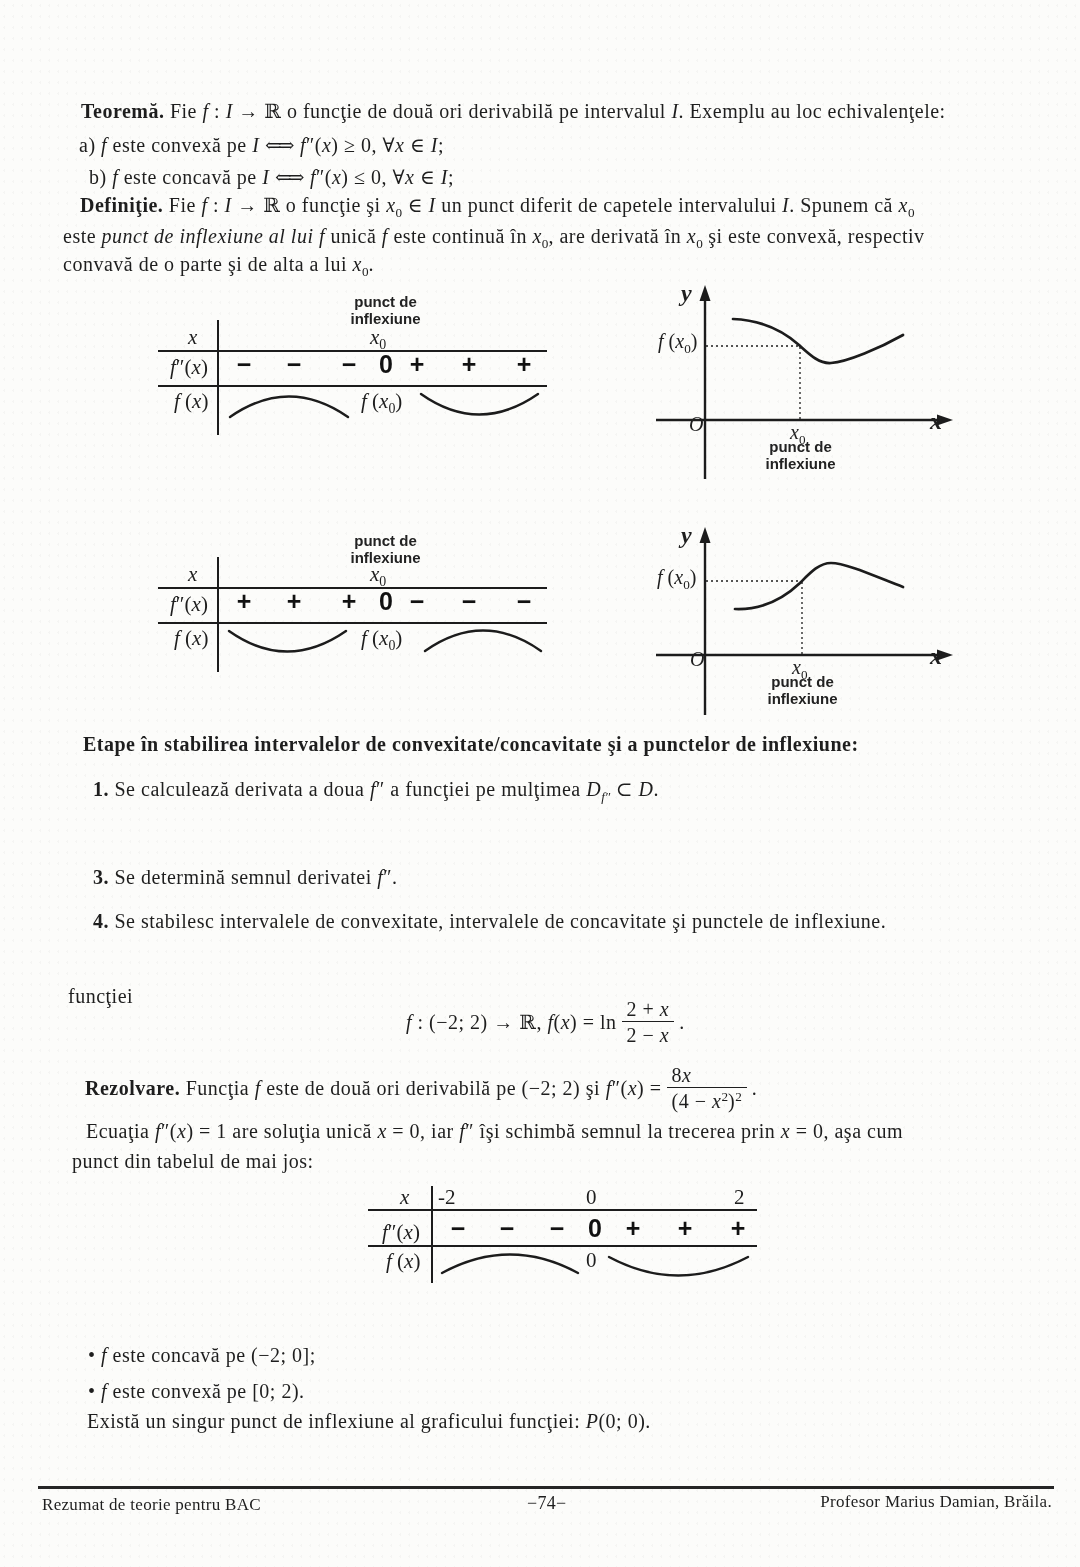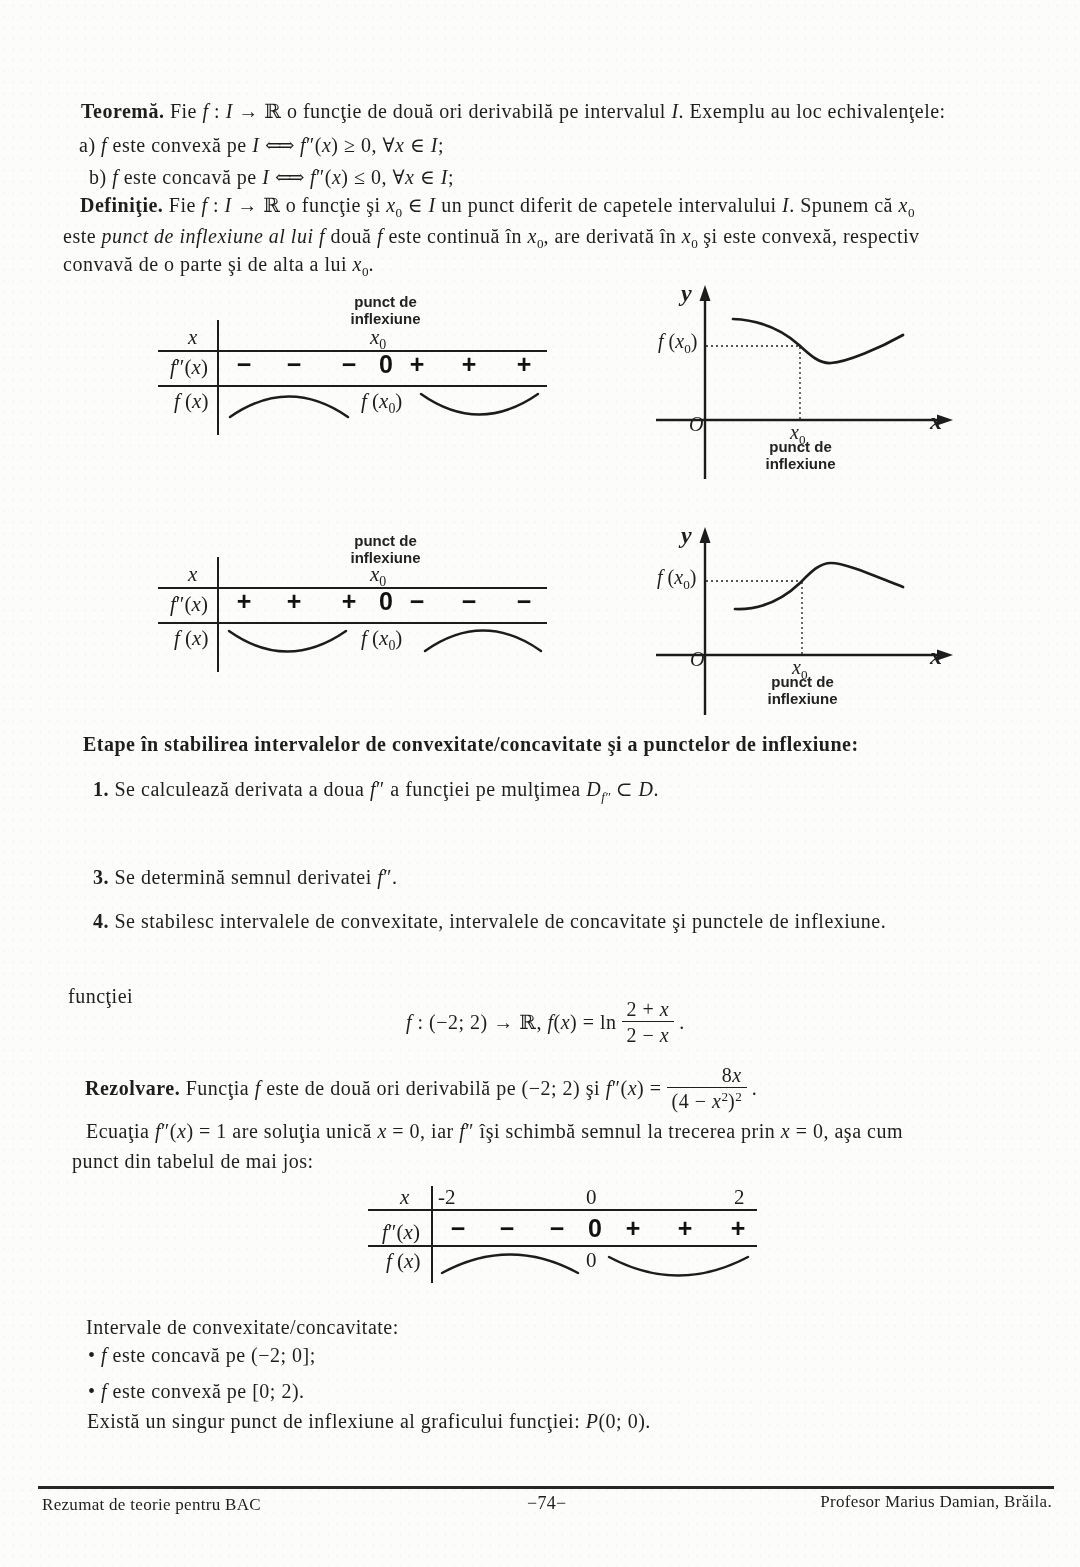--- a/index.html
+++ b/index.html
@@ -10,21 +10,21 @@
     background-size:9px 11px;
     font-family:"Liberation Serif","DejaVu Serif","DejaVu Sans",serif;
     color:#1e1e1e;overflow:hidden;
   }
   .ln{position:absolute;font-size:20px;white-space:nowrap;letter-spacing:0.5px;}
   .it{font-style:italic;}
   .bd{font-weight:700;}
   .sub{font-size:66%;vertical-align:-5px;letter-spacing:0;}
   .sup{font-size:66%;vertical-align:7px;letter-spacing:0;}
   .arr{letter-spacing:-4px;margin-right:4px;}
-  .frac{display:inline-flex;flex-direction:column;vertical-align:middle;text-align:right;margin:0 5px;transform:translateY(-2px);}
+  .frac{display:inline-flex;flex-direction:column;vertical-align:middle;text-align:left;margin:0 5px;transform:translateY(-2px);}
   .frac .num{display:block;padding:0 5px 1px;border-bottom:1.8px solid #1e1e1e;line-height:1.1;}
   .frac .den{display:block;padding:2px 5px 0;line-height:1.1;}
   .tbl,.graph{position:absolute;}
   .tbl-line{position:absolute;background:#1c1c1c;}
   .tlabel{position:absolute;font-size:21px;white-space:nowrap;}
   .sign{position:absolute;font-family:"Liberation Sans","DejaVu Sans",sans-serif;font-weight:700;font-size:25px;width:22px;text-align:center;color:#111;}
   .cap{position:absolute;font-family:"Liberation Sans","DejaVu Sans",sans-serif;font-weight:700;font-size:15px;line-height:17px;text-align:center;color:#222;}
   .arc,.gsvg{position:absolute;overflow:visible;}
   .gl{position:absolute;font-size:20px;white-space:nowrap;}
   .bi{font-style:italic;font-weight:700;font-size:24px;}
@@ -33,21 +33,21 @@
 </head>
 <body>
 
 <div class="page">
 
   <div class="ln" style="left:81px;top:99px"><span class="bd">Teoremă.</span><span> Fie </span><span class="it">f</span><span> : </span><span class="it">I</span><span> → ℝ o funcţie de două ori derivabilă pe intervalul </span><span class="it">I</span><span>. Exemplu au loc echivalenţele:</span></div>
   <div class="ln" style="left:79px;top:133px"><span>a) </span><span class="it">f</span><span> este convexă pe </span><span class="it">I</span><span> </span><span class="arr">⇐⇒</span><span> </span><span class="it">f</span><span>″(</span><span class="it">x</span><span>) ≥ 0, ∀</span><span class="it">x</span><span> ∈ </span><span class="it">I</span><span>;</span></div>
   <div class="ln" style="left:89px;top:165px"><span>b) </span><span class="it">f</span><span> este concavă pe </span><span class="it">I</span><span> </span><span class="arr">⇐⇒</span><span> </span><span class="it">f</span><span>″(</span><span class="it">x</span><span>) ≤ 0, ∀</span><span class="it">x</span><span> ∈ </span><span class="it">I</span><span>;</span></div>
 
   <div class="ln" style="left:80px;top:193px"><span class="bd">Definiţie.</span><span> Fie </span><span class="it">f</span><span> : </span><span class="it">I</span><span> → ℝ o funcţie şi </span><span class="it">x</span><span class="sub">0</span><span> ∈ </span><span class="it">I</span><span> un punct diferit de capetele intervalului </span><span class="it">I</span><span>. Spunem că </span><span class="it">x</span><span class="sub">0</span></div>
-  <div class="ln" style="left:63px;top:225px"><span>este </span><span class="it">punct de inflexiune al lui f</span><span> două </span><span class="it">f</span><span> este continuă în </span><span class="it">x</span><span class="sub">0</span><span>, are derivată în </span><span class="it">x</span><span class="sub">0</span><span> şi este convexă, respectiv</span></div>
+  <div class="ln" style="left:63px;top:225px"><span>este </span><span class="it">punct de inflexiune al lui f</span><span> unică </span><span class="it">f</span><span> este continuă în </span><span class="it">x</span><span class="sub">0</span><span>, are derivată în </span><span class="it">x</span><span class="sub">0</span><span> şi este convexă, respectiv</span></div>
   <div class="ln" style="left:63px;top:253px"><span>convavă de o parte şi de alta a lui </span><span class="it">x</span><span class="sub">0</span><span>.</span></div>
 
   <div class="tbl" style="left:158px;top:290px;width:390px;height:152px">
     <div class="cap" style="left:160px;top:3px;width:135px">
       <div>punct de</div>
       <div>inflexiune</div>
     </div>
     <div class="tbl-line" style="left:59px;top:30px;width:2px;height:115px"></div>
     <div class="tbl-line" style="left:0;top:60px;width:389px;height:2px"></div>
     <div class="tbl-line" style="left:0;top:95px;width:389px;height:2px"></div>
@@ -178,21 +178,20 @@
     <span class="tlabel" style="left:18px;top:63px"><span class="it">f</span><span> (</span><span class="it">x</span><span>)</span></span>
     <svg class="arc" style="left:71px;top:62px" width="142" height="28">
       <path d="M3,25 Q71,-12 139,25" fill="none" stroke="#1c1c1c" stroke-width="2.4" stroke-linecap="round"></path>
     </svg>
     <span class="tlabel" style="left:218px;top:62px">0</span>
     <svg class="arc" style="left:238px;top:68px" width="145" height="26">
       <path d="M3,3 Q72,40 142,3" fill="none" stroke="#1c1c1c" stroke-width="2.4" stroke-linecap="round"></path>
     </svg>
   </div>
 
-  <div class="ln" style="left:86px;top:1316px"><span>Intervale de convexitate/concavitate:</span></div>
   <div class="ln" style="left:88px;top:1344px"><span>•  </span><span class="it">f</span><span> este concavă pe (−2; 0];</span></div>
   <div class="ln" style="left:88px;top:1380px"><span>•  </span><span class="it">f</span><span> este convexă pe [0; 2).</span></div>
   <div class="ln" style="left:87px;top:1410px"><span>Există un singur punct de inflexiune al graficului funcţiei: </span><span class="it">P</span><span>(0; 0).</span></div>
 
   <div class="tbl-line" style="left:38px;top:1486px;width:1016px;height:2.5px;background:#262626"></div>
   <span class="foot" style="left:42px;top:1495px">Rezumat de teorie pentru BAC</span>
   <span class="foot" style="left:527px;top:1493px;font-size:18px">−74−</span>
   <span class="foot" style="right:28px;top:1492px">Profesor Marius Damian, Brăila.</span>
 
 </div>

